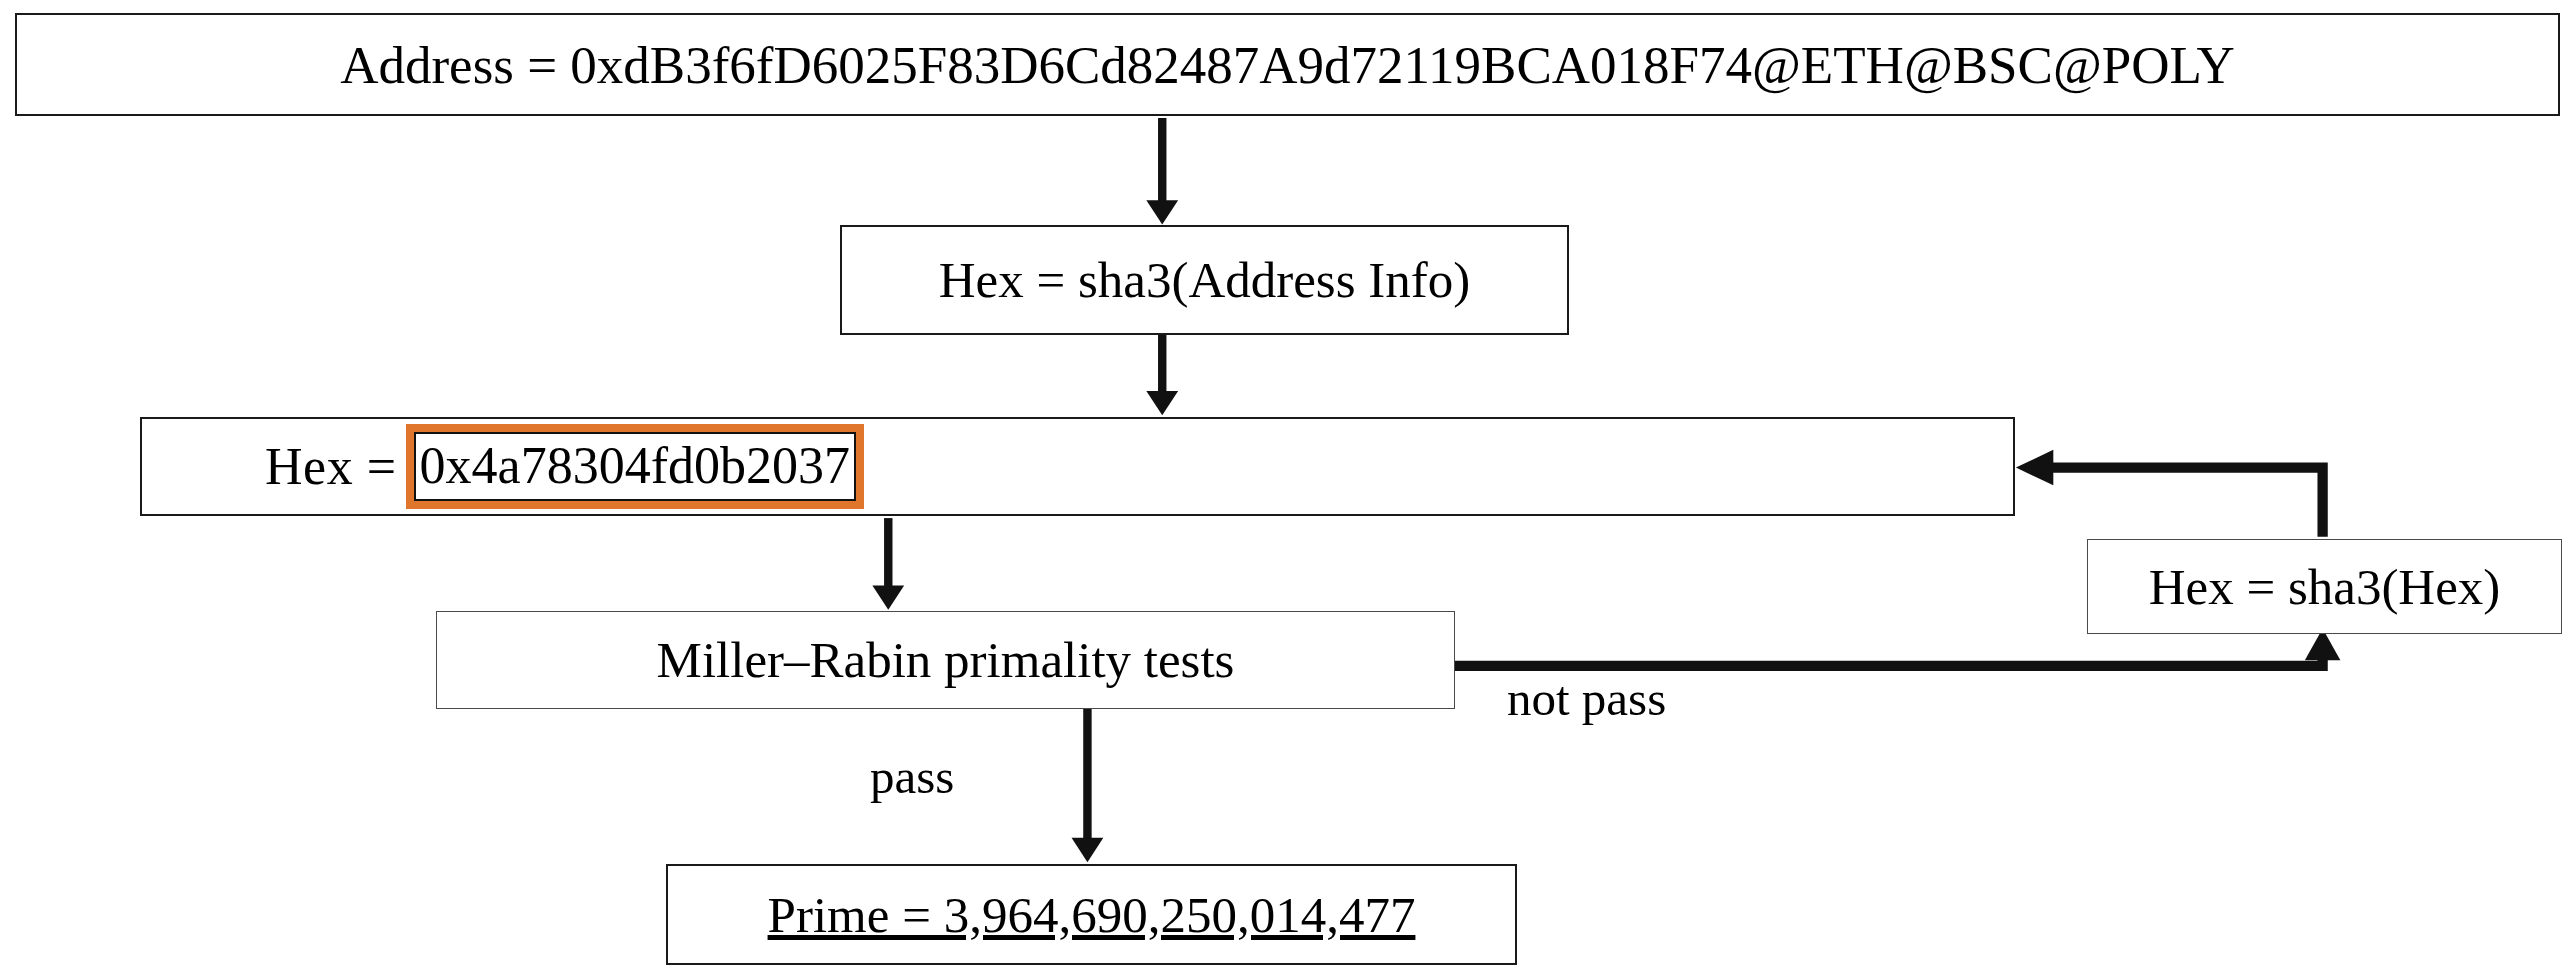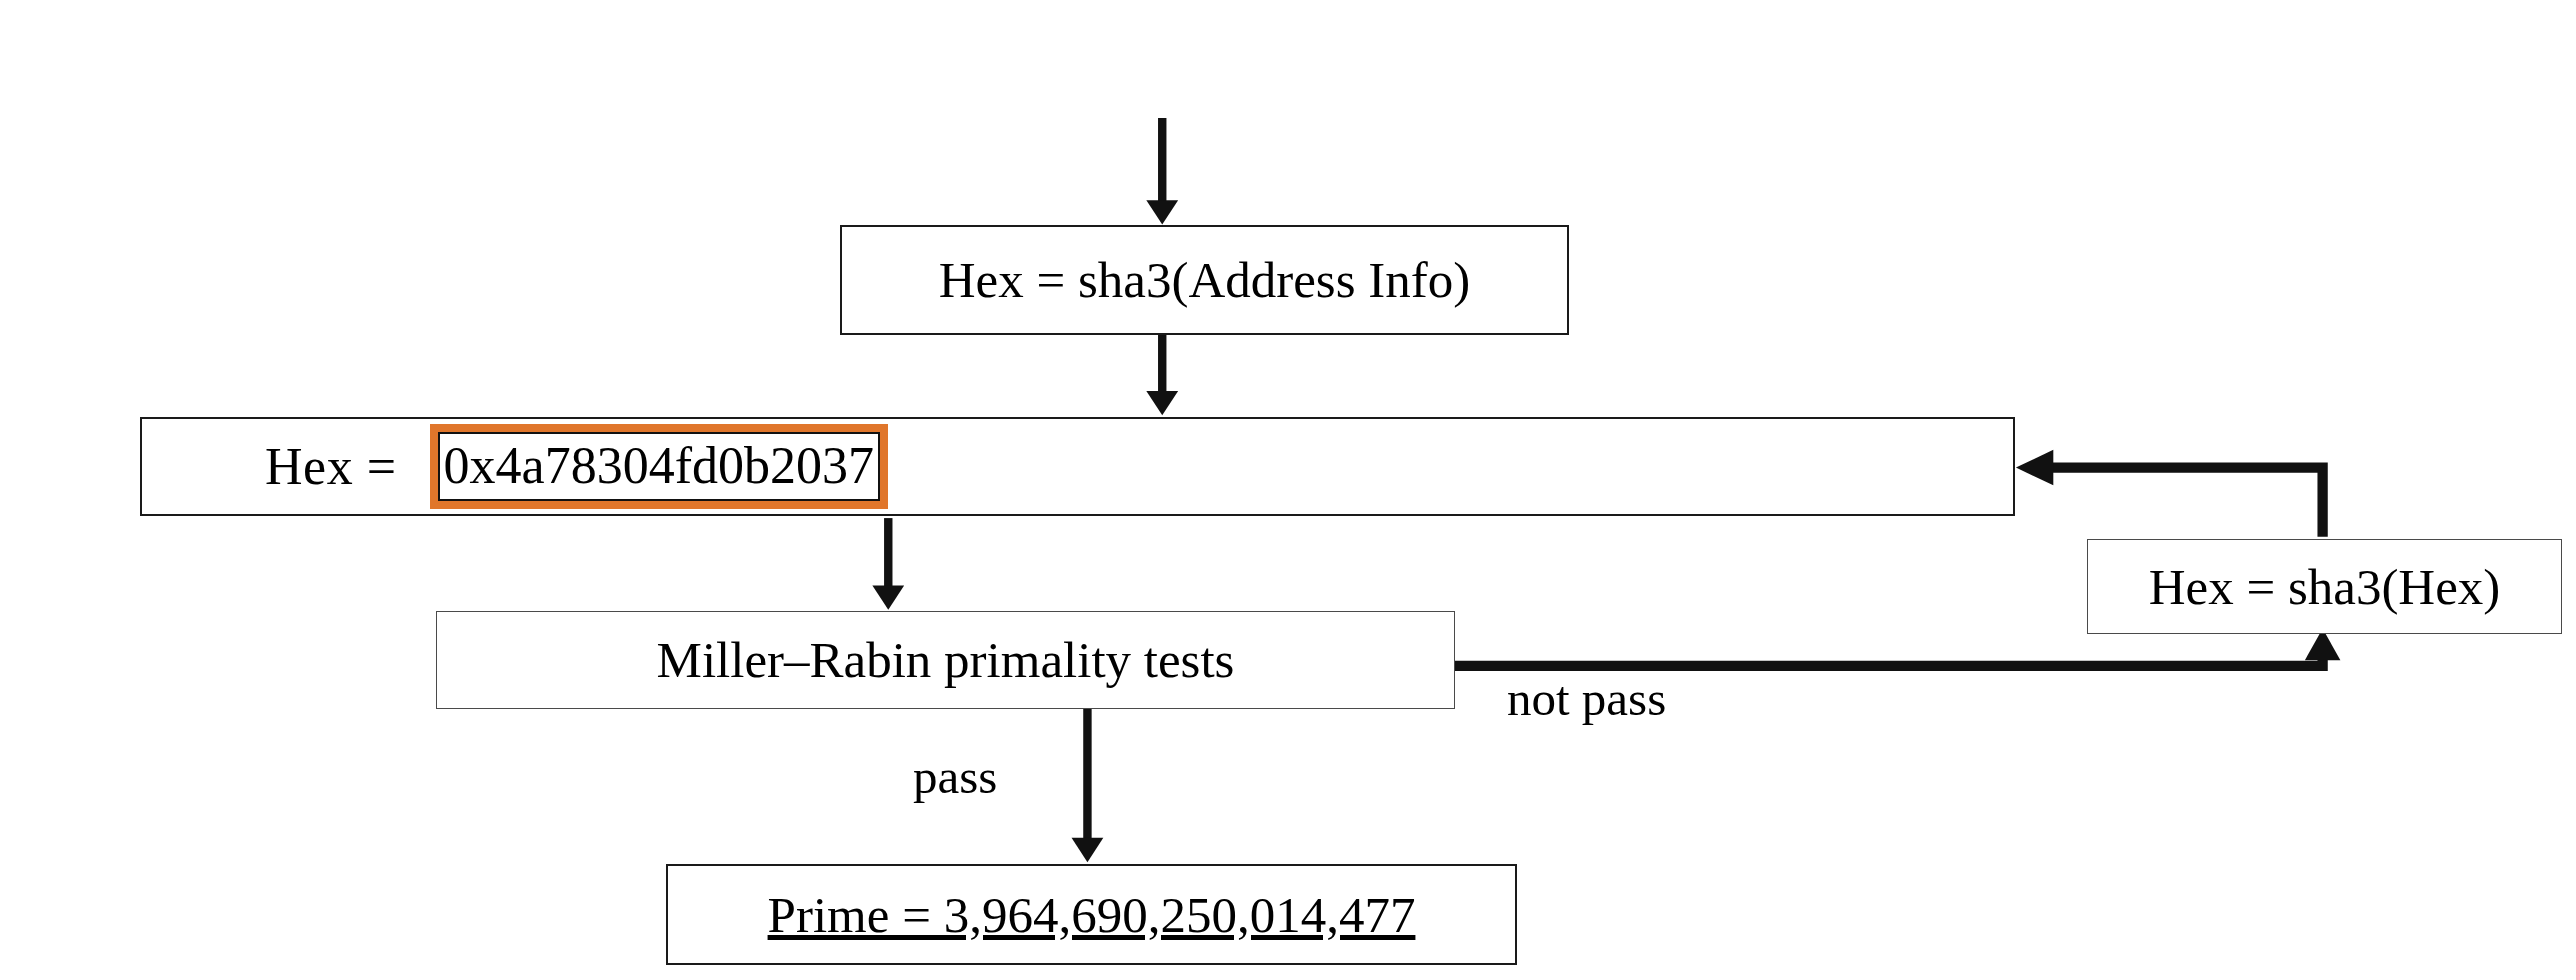--- a/index.html
+++ b/index.html
@@ -45,21 +45,20 @@
     font-size: 51px;
   }
   #node-hex {
     left: 140px;
     top: 417px;
     width: 1875px;
     height: 99px;
     font-size: 52px;
     justify-content: flex-start;
     padding-left: 123px;
-    gap: 24px;
   }
   #node-sha3-hex {
     left: 2087px;
     top: 539px;
     width: 475px;
     height: 95px;
     font-size: 51px;
     text-align: right;
   }
   #node-miller {
@@ -104,21 +103,21 @@
     line-height: 1;
     padding-left: 1.9px;
   }
 
   .edge-label {
     position: absolute;
     color: #000000;
     font-size: 49px;
     white-space: nowrap;
   }
-  #label-pass { left: 913px; top: 748px; }
+  #label-pass { left: 870px; top: 748px; }
   #label-not-pass { left: 1507px; top: 670px; }
 
   svg.wires {
     position: absolute;
     left: 0;
     top: 0;
     width: 2576px;
     height: 981px;
     pointer-events: none;
   }
@@ -162,20 +161,23 @@
       <path d="M2484,574 L2484,500 L2190,500" stroke="#111111" stroke-width="11" fill="none"></path>
       <path d="M2196,481 L2196,519 L2156,500 Z" fill="#111111"></path>
     </g>
 
     <g>
       <line x1="1163" y1="758" x2="1163" y2="900" stroke="#111111" stroke-width="9"></line>
       <path d="M1146,896 L1180,896 L1163,922 Z" fill="#111111"></path>
     </g>
   </svg>
 
+  <div class="node" id="node-address">
+    <span>Address = 0xdB3f6fD6025F83D6Cd82487A9d72119BCA018F74@ETH@BSC@POLY</span>
+  </div>
 
   <div class="node" id="node-sha3-address">
     <span>Hex = sha3(Address Info)</span>
   </div>
 
   <div class="node" id="node-hex">
     <span class="hex-label">Hex = </span>
       <span class="hex-highlight"><span class="hex-highlight-inner">0x4a78304fd0b2037</span></span>
   </div>
 

